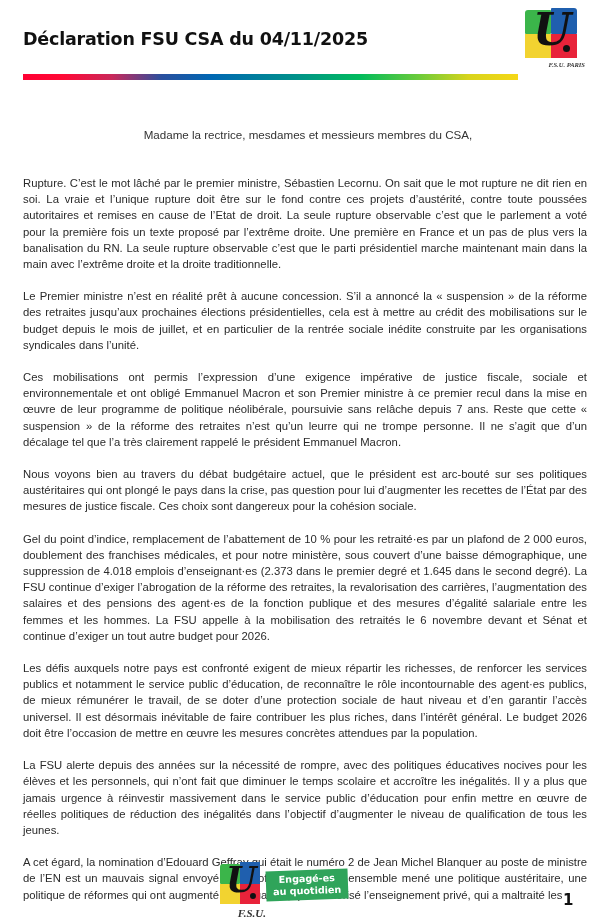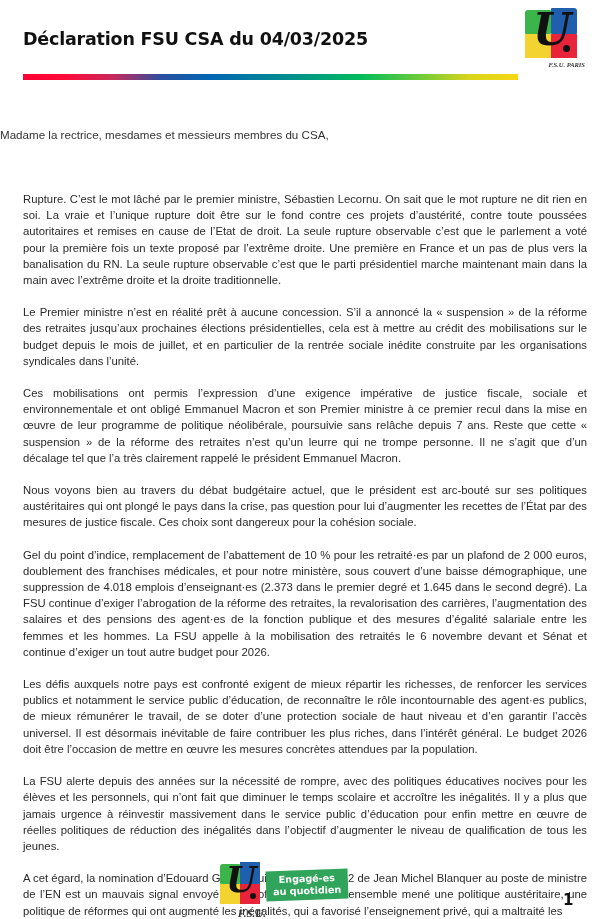--- a/index.html
+++ b/index.html
@@ -3,33 +3,33 @@
 <meta charset="utf-8">
 <style>
   html, body { margin: 0; padding: 0; background: #ffffff; }
   body { width: 616px; height: 919px; position: relative; overflow: hidden; font-family: "Liberation Sans", sans-serif; color: #222; }
   .title { position: absolute; left: 23px; top: 29px; font-family: "DejaVu Sans", sans-serif; font-weight: bold; font-size: 17.5px; color: #111; letter-spacing: -0.2px; }
   .rule { position: absolute; left: 23px; top: 74px; width: 495px; height: 6px;
     background: linear-gradient(to right, #ff0033 0%, #ff0a36 8%, #c9285a 18%, #2a4f9e 28%, #0067b3 38%, #00918a 55%, #00bb5c 68%, #6ccb3a 80%, #d8d41c 90%, #f5d716 100%); }
   .logo { position: absolute; left: 519px; top: 8px; width: 64px; height: 60px; }
   .logo-sq { position: absolute; width: 20px; height: 22px; }
   .logo-caption { position: absolute; left: 4px; top: 53px; width: 62px; text-align: right; font-family: Liberation Serif, serif; font-style: italic; font-weight: bold; font-size: 6.5px; color: #333; }
-  .salutation { position: absolute; left: 0; width: 616px; top: 128px; text-align: left; font-size: 11.6px; color: #333; }
+  .salutation { position: absolute; left: 0; width: 616px; top: 128px; text-align: center; font-size: 11.6px; color: #333; }
   .body { position: absolute; left: 23px; width: 564px; top: 175px; font-size: 11.3px; line-height: 16.2px; color: #2a2a2a; }
-  .body p { margin: 16px 0 16px 0; text-align: justify; }
+  .body p { margin: 0 0 16px 0; text-align: justify; }
   .footer-logo { position: absolute; left: 218px; top: 862px; width: 44px; height: 56px; }
   .footer-badge { position: absolute; left: 266px; top: 870px; width: 82px; height: 30px; background: #2fa45a; color: #fff; transform: rotate(-2deg); font-family: "DejaVu Sans", sans-serif; font-weight: bold; font-size: 9.6px; line-height: 12px; text-align: center; padding-top: 3px; box-sizing: border-box; }
   .page-num { position: absolute; left: 563px; top: 891px; font-family: "DejaVu Sans", sans-serif; font-weight: bold; font-size: 15px; color: #111; }
   .u-letter { position: absolute; font-family: "DejaVu Serif", serif; font-style: italic; font-weight: bold; color: #111; }
   .u-dot { position: absolute; background: #111; border-radius: 50%; }
 </style>
 </head>
 <body>
 
-<div class="title">Déclaration FSU CSA du 04/03/2025</div>
+<div class="title">Déclaration FSU CSA du 04/11/2025</div>
 
 <div class="logo">
   <div class="logo-sq" style="left:6px;top:2px;width:26px;height:24px;background:#3bb54a;border-radius:3px 1px 1px 1px;"></div>
   <div class="logo-sq" style="left:32px;top:0px;width:26px;height:26px;background:#1f5fae;border-radius:1px 3px 1px 1px;"></div>
   <div class="logo-sq" style="left:6px;top:26px;width:26px;height:24px;background:#f2d330;"></div>
   <div class="logo-sq" style="left:32px;top:26px;width:26px;height:24px;background:#e8233a;"></div>
   <div class="u-letter" style="left:14px;top:-2px;font-size:44px;line-height:48px;">U</div>
   <div class="u-dot" style="left:44px;top:37px;width:7px;height:7px;"></div>
   <div class="logo-caption">F.S.U. PARIS</div>
 </div>

